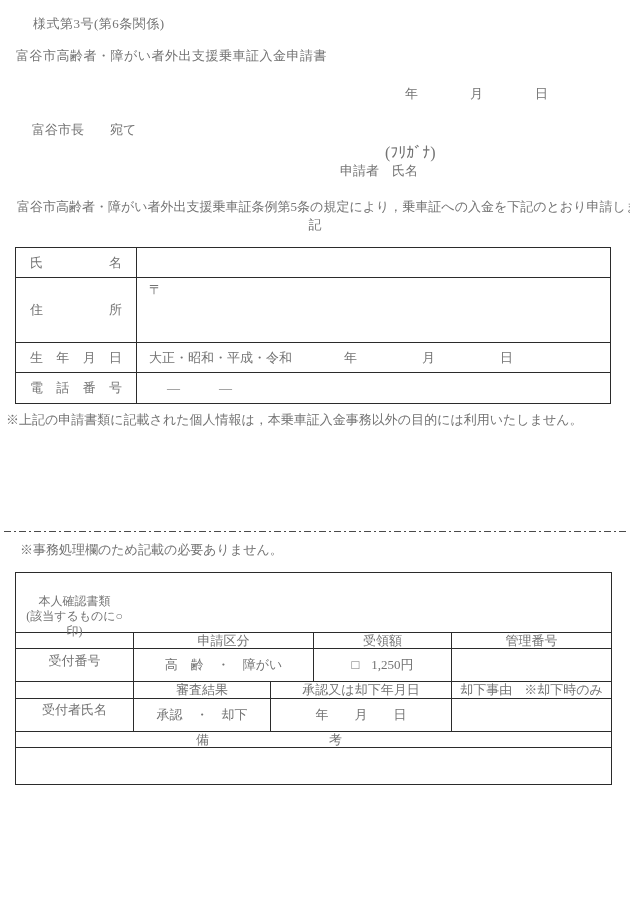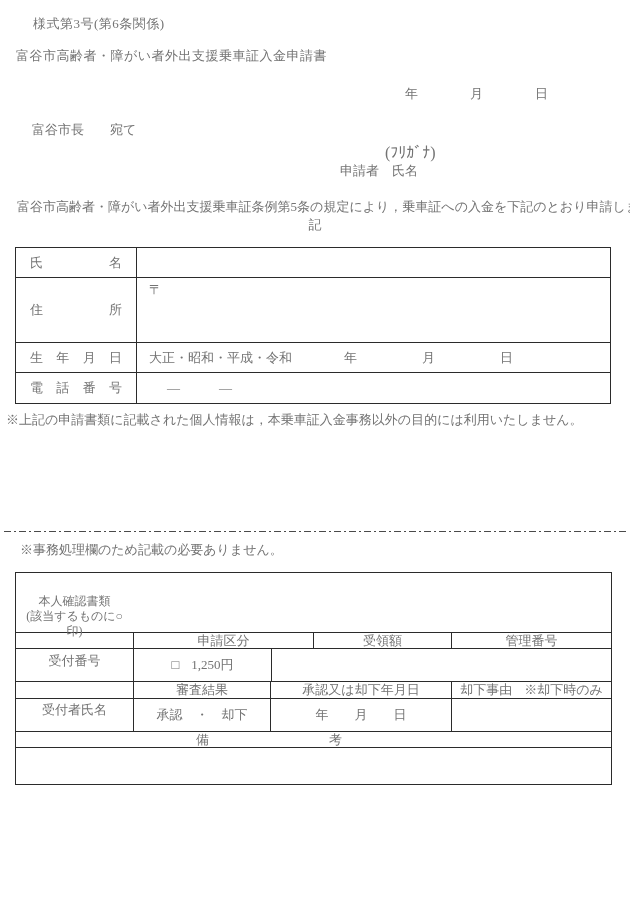--- a/index.html
+++ b/index.html
@@ -128,20 +128,21 @@
 
     <div class="row rh15 hdr">
       <div class="c cA">受付番号</div>
       <div class="c cB2 bl">申請区分</div>
       <div class="c cC2 bl">受領額</div>
       <div class="c cD bl">管理番号</div>
     </div>
 
     <div class="row rh32">
       <div class="c cA"></div>
+      <div class="c cB2 bl pre">高　齢　・　障がい</div>
       <div class="c cC2 bl">
         <span>□</span>
         <span class="amount-gap">1,250円</span>
       </div>
       <div class="c cD bl"></div>
     </div>
 
     <div class="row rh16 hdr">
       <div class="c cA">受付者氏名</div>
       <div class="c cB4 bl">審査結果</div>

